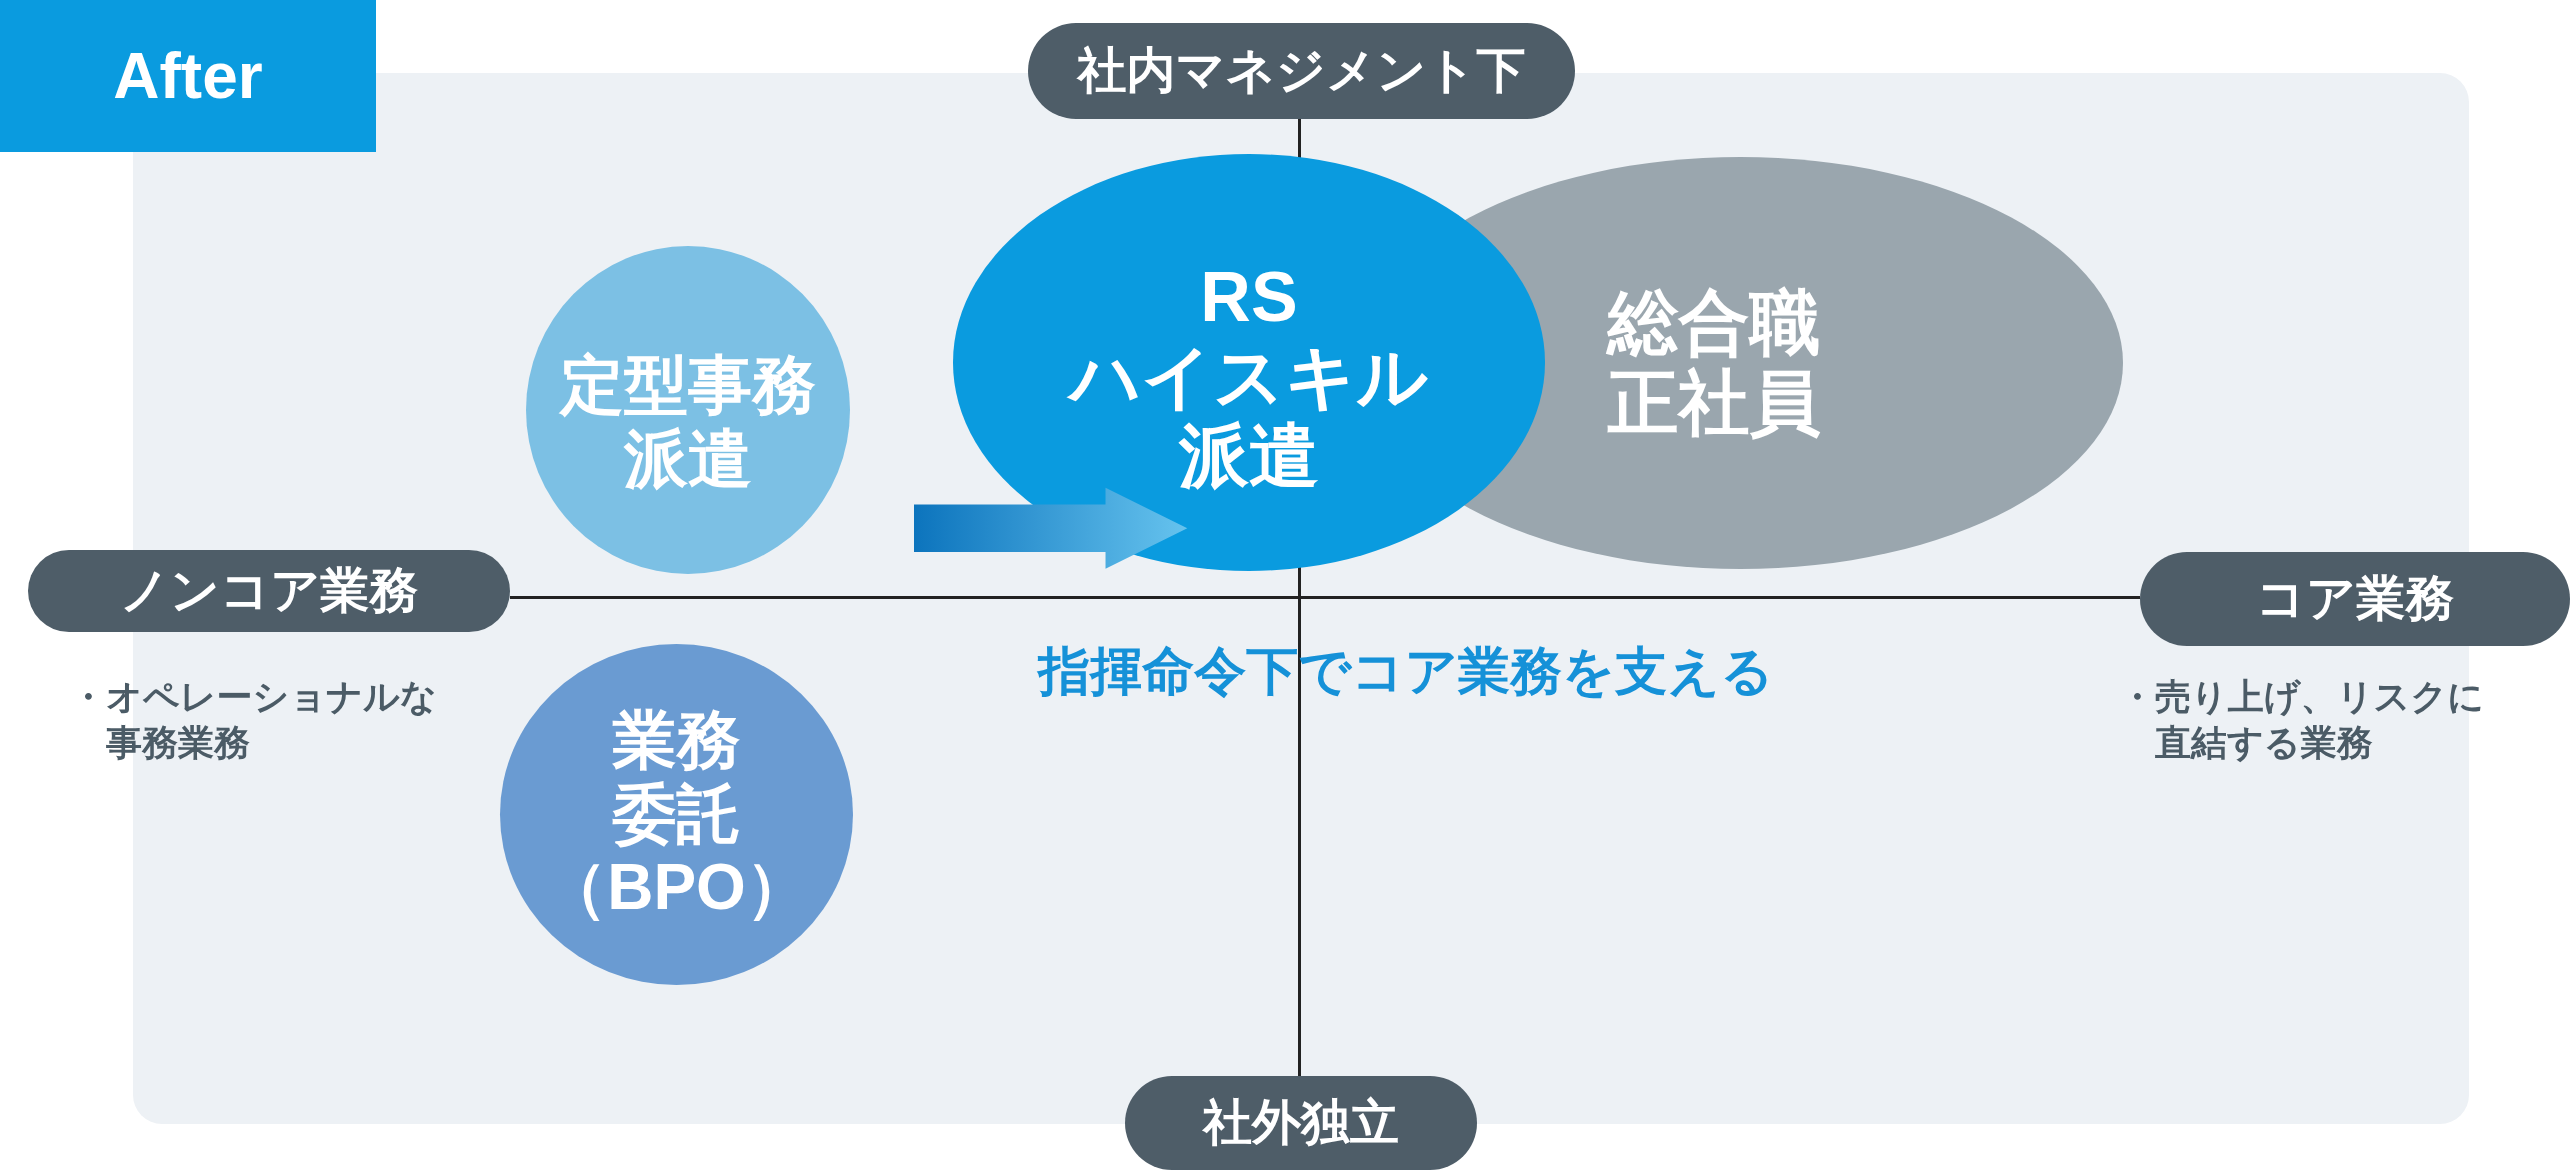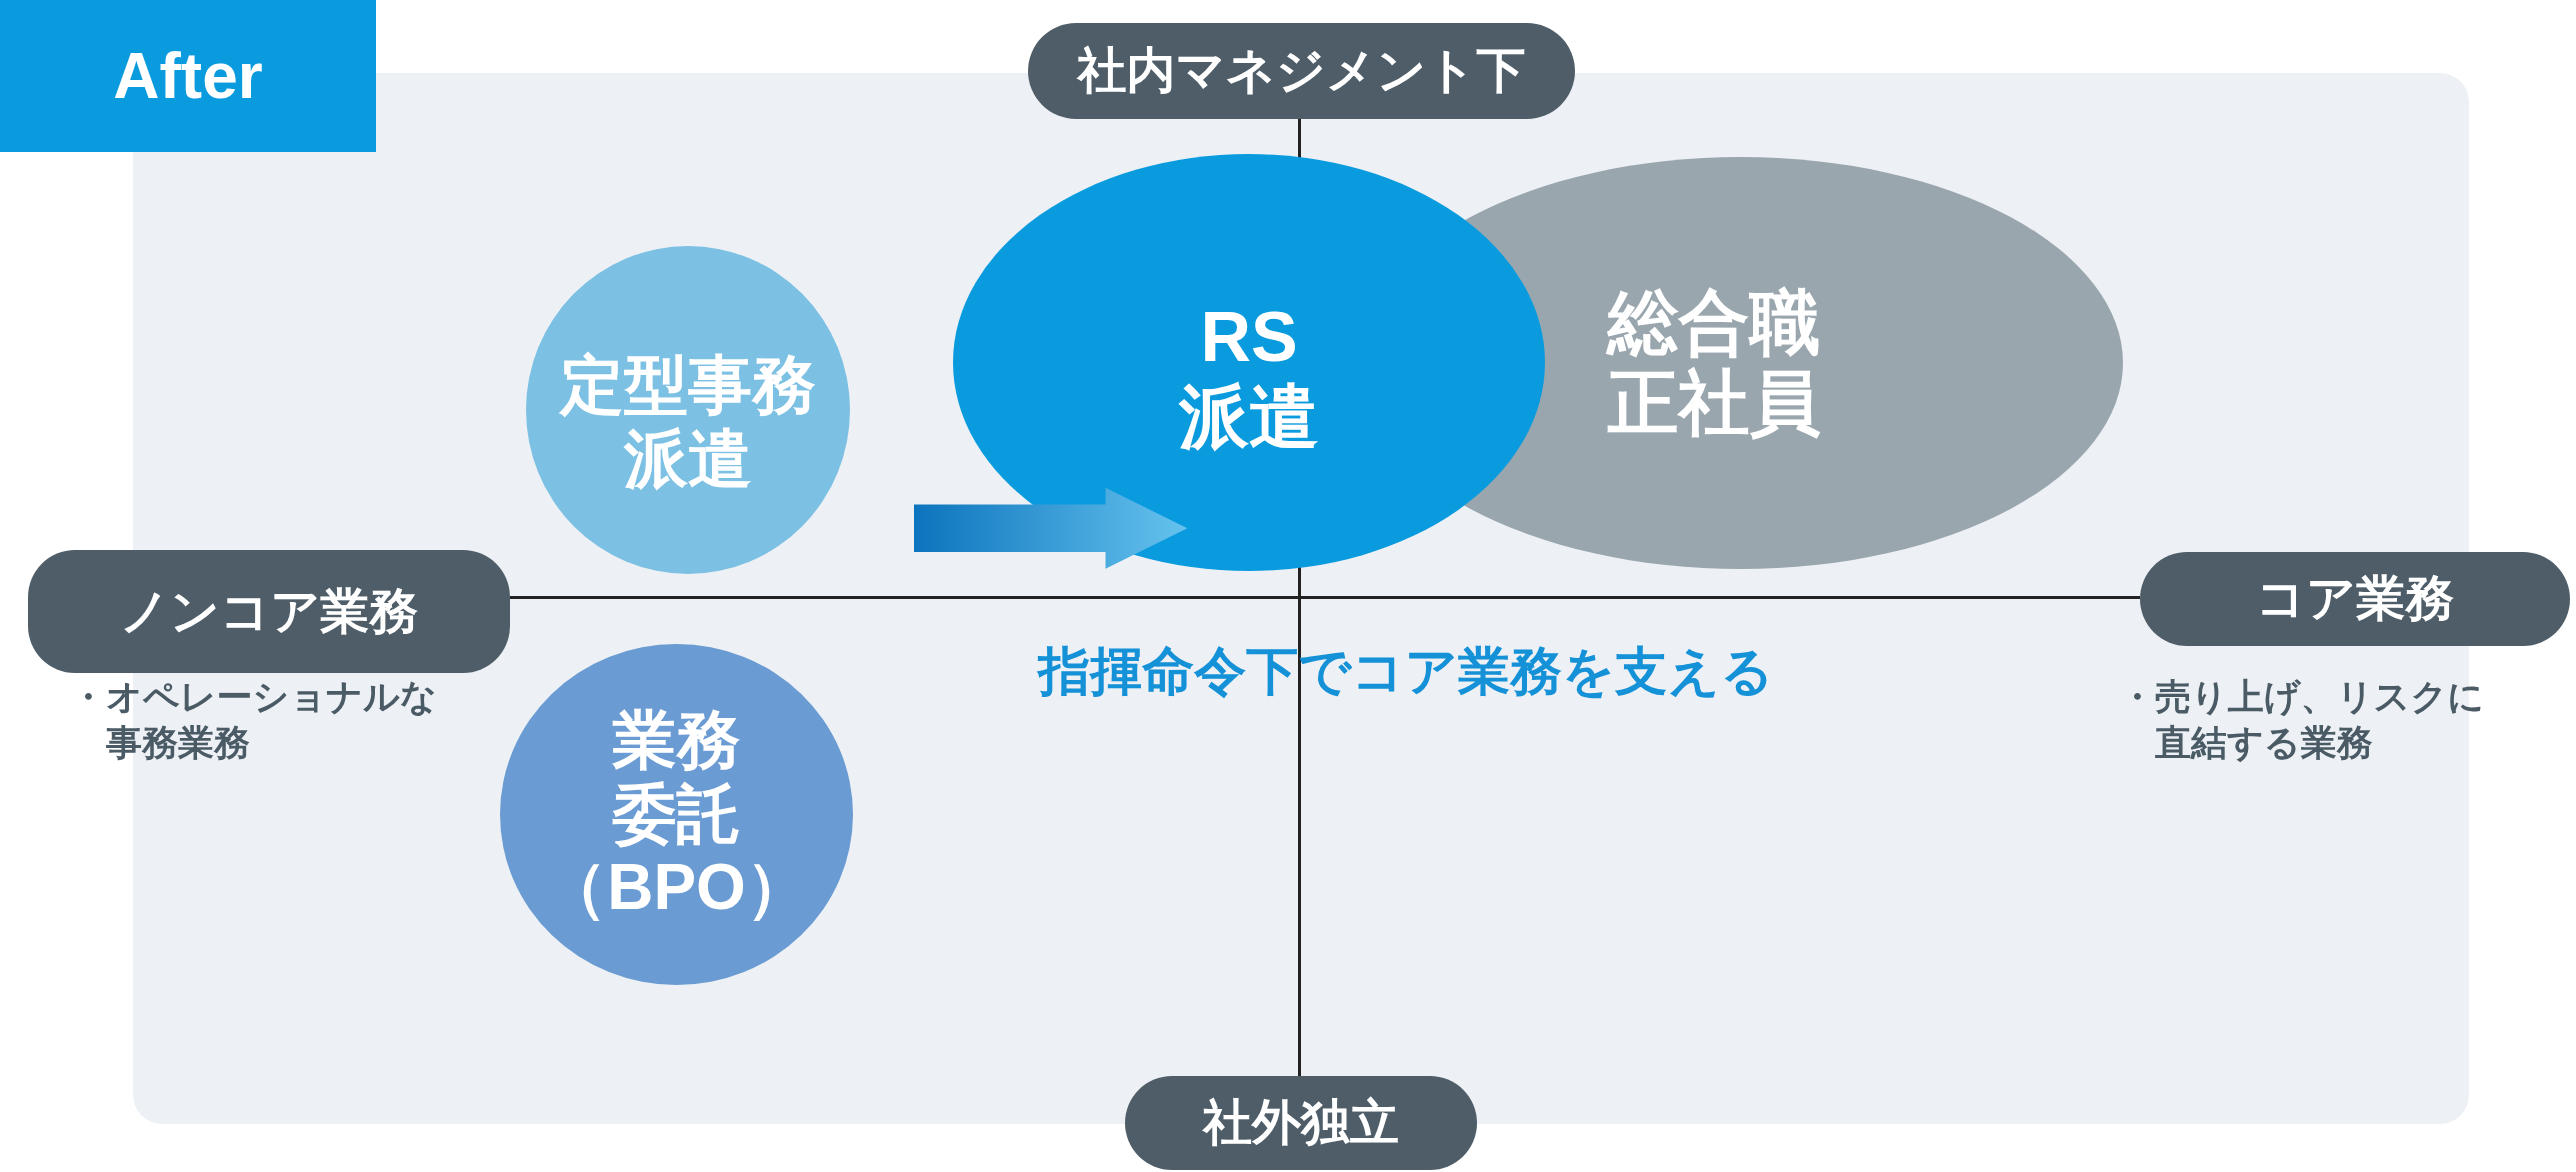--- a/index.html
+++ b/index.html
@@ -45,21 +45,21 @@
   .caption{
     position:absolute;left:952px;top:637px;width:908px;z-index:5;
     text-align:center;font-size:52px;font-weight:bold;color:var(--caption-blue);white-space:nowrap;
   }
   .pill{
     position:absolute;background:var(--pill-slate);color:#ffffff;font-weight:bold;
     display:flex;align-items:center;justify-content:center;z-index:6;font-size:49px;white-space:nowrap;
   }
   .pill-top{left:1028px;top:23px;width:547px;height:96px;border-radius:48px;}
   .pill-bottom{left:1125px;top:1076px;width:352px;height:94px;border-radius:47px;}
-  .pill-left{left:28px;top:550px;width:482px;height:123px;border-radius:47px;font-family:Liberation Serif, serif;}
+  .pill-left{left:28px;top:550px;width:482px;height:82px;border-radius:47px;font-family:Liberation Serif, serif;}
   .pill-right{left:2140px;top:552px;width:430px;height:94px;border-radius:47px;}
   .note{
     position:absolute;z-index:5;color:var(--note-slate);font-size:36px;font-weight:bold;
     line-height:1.27;white-space:nowrap;
   }
   .note-left{left:70px;top:674px;}
   .note-right{left:2119px;top:674px;}
   .note .indent{padding-left:36px;}
   .after-badge{
     position:absolute;left:0;top:0;width:376px;height:152px;background:var(--accent-blue);
@@ -86,20 +86,21 @@
   <div class="bubble bubble-routine">
     <div class="lbl">
       <div>定型事務</div>
       <div>派遣</div>
     </div>
   </div>
 
   <div class="bubble bubble-rs">
     <div class="lbl">
       <div>RS</div>
+      <div>ハイスキル</div>
       <div>派遣</div>
     </div>
   </div>
 
   <div class="bubble bubble-bpo">
     <div class="lbl">
       <div>業務</div>
       <div>委託</div>
       <div>（BPO）</div>
     </div>

